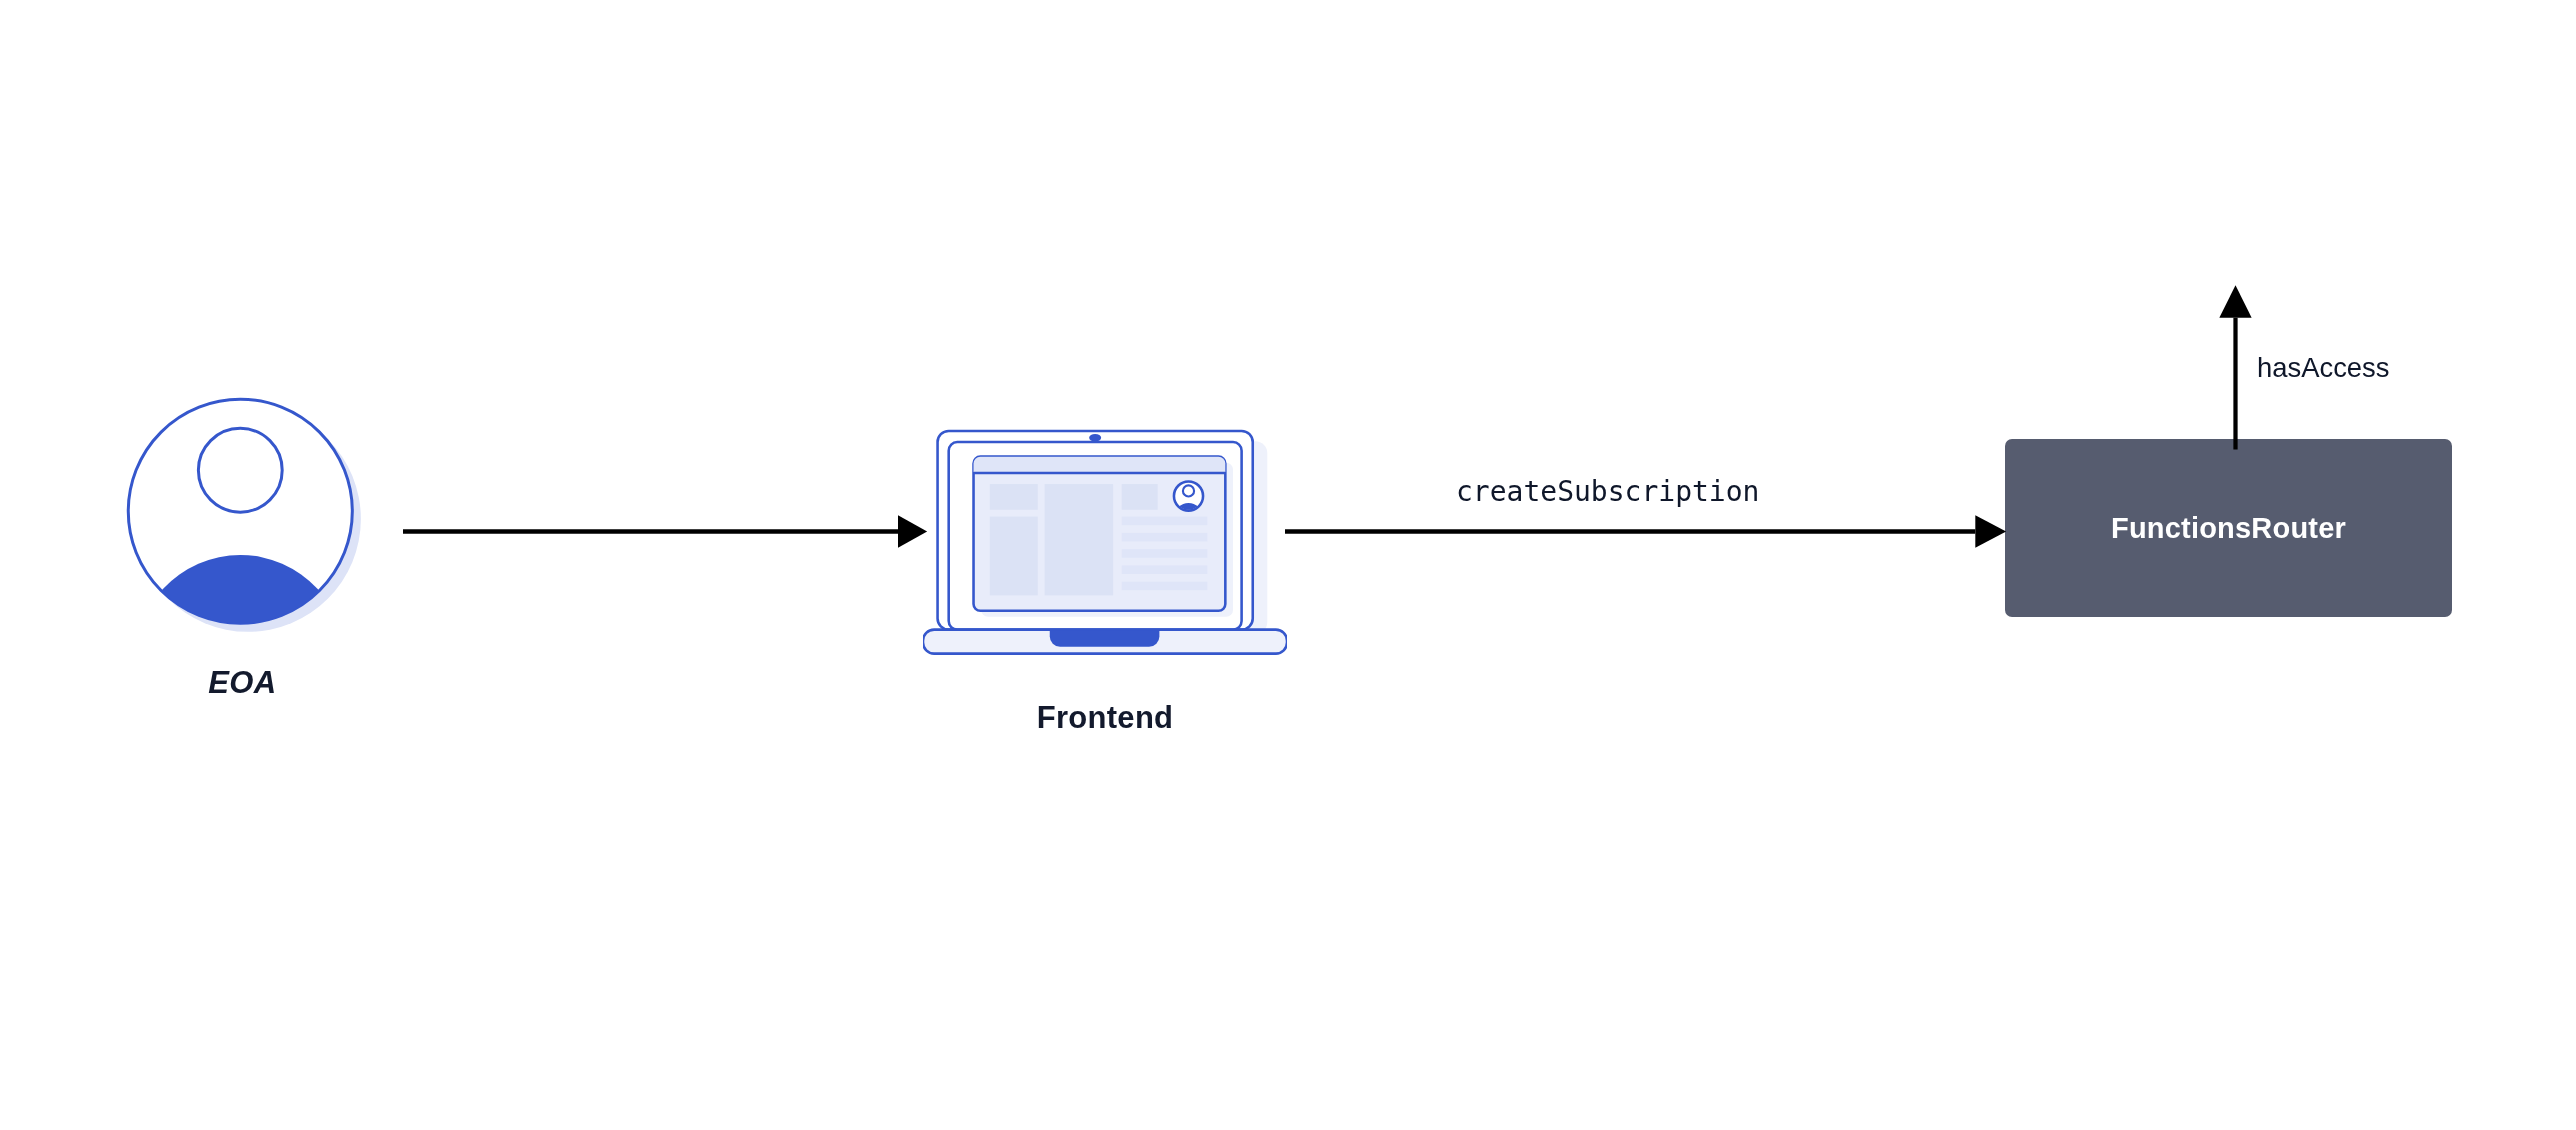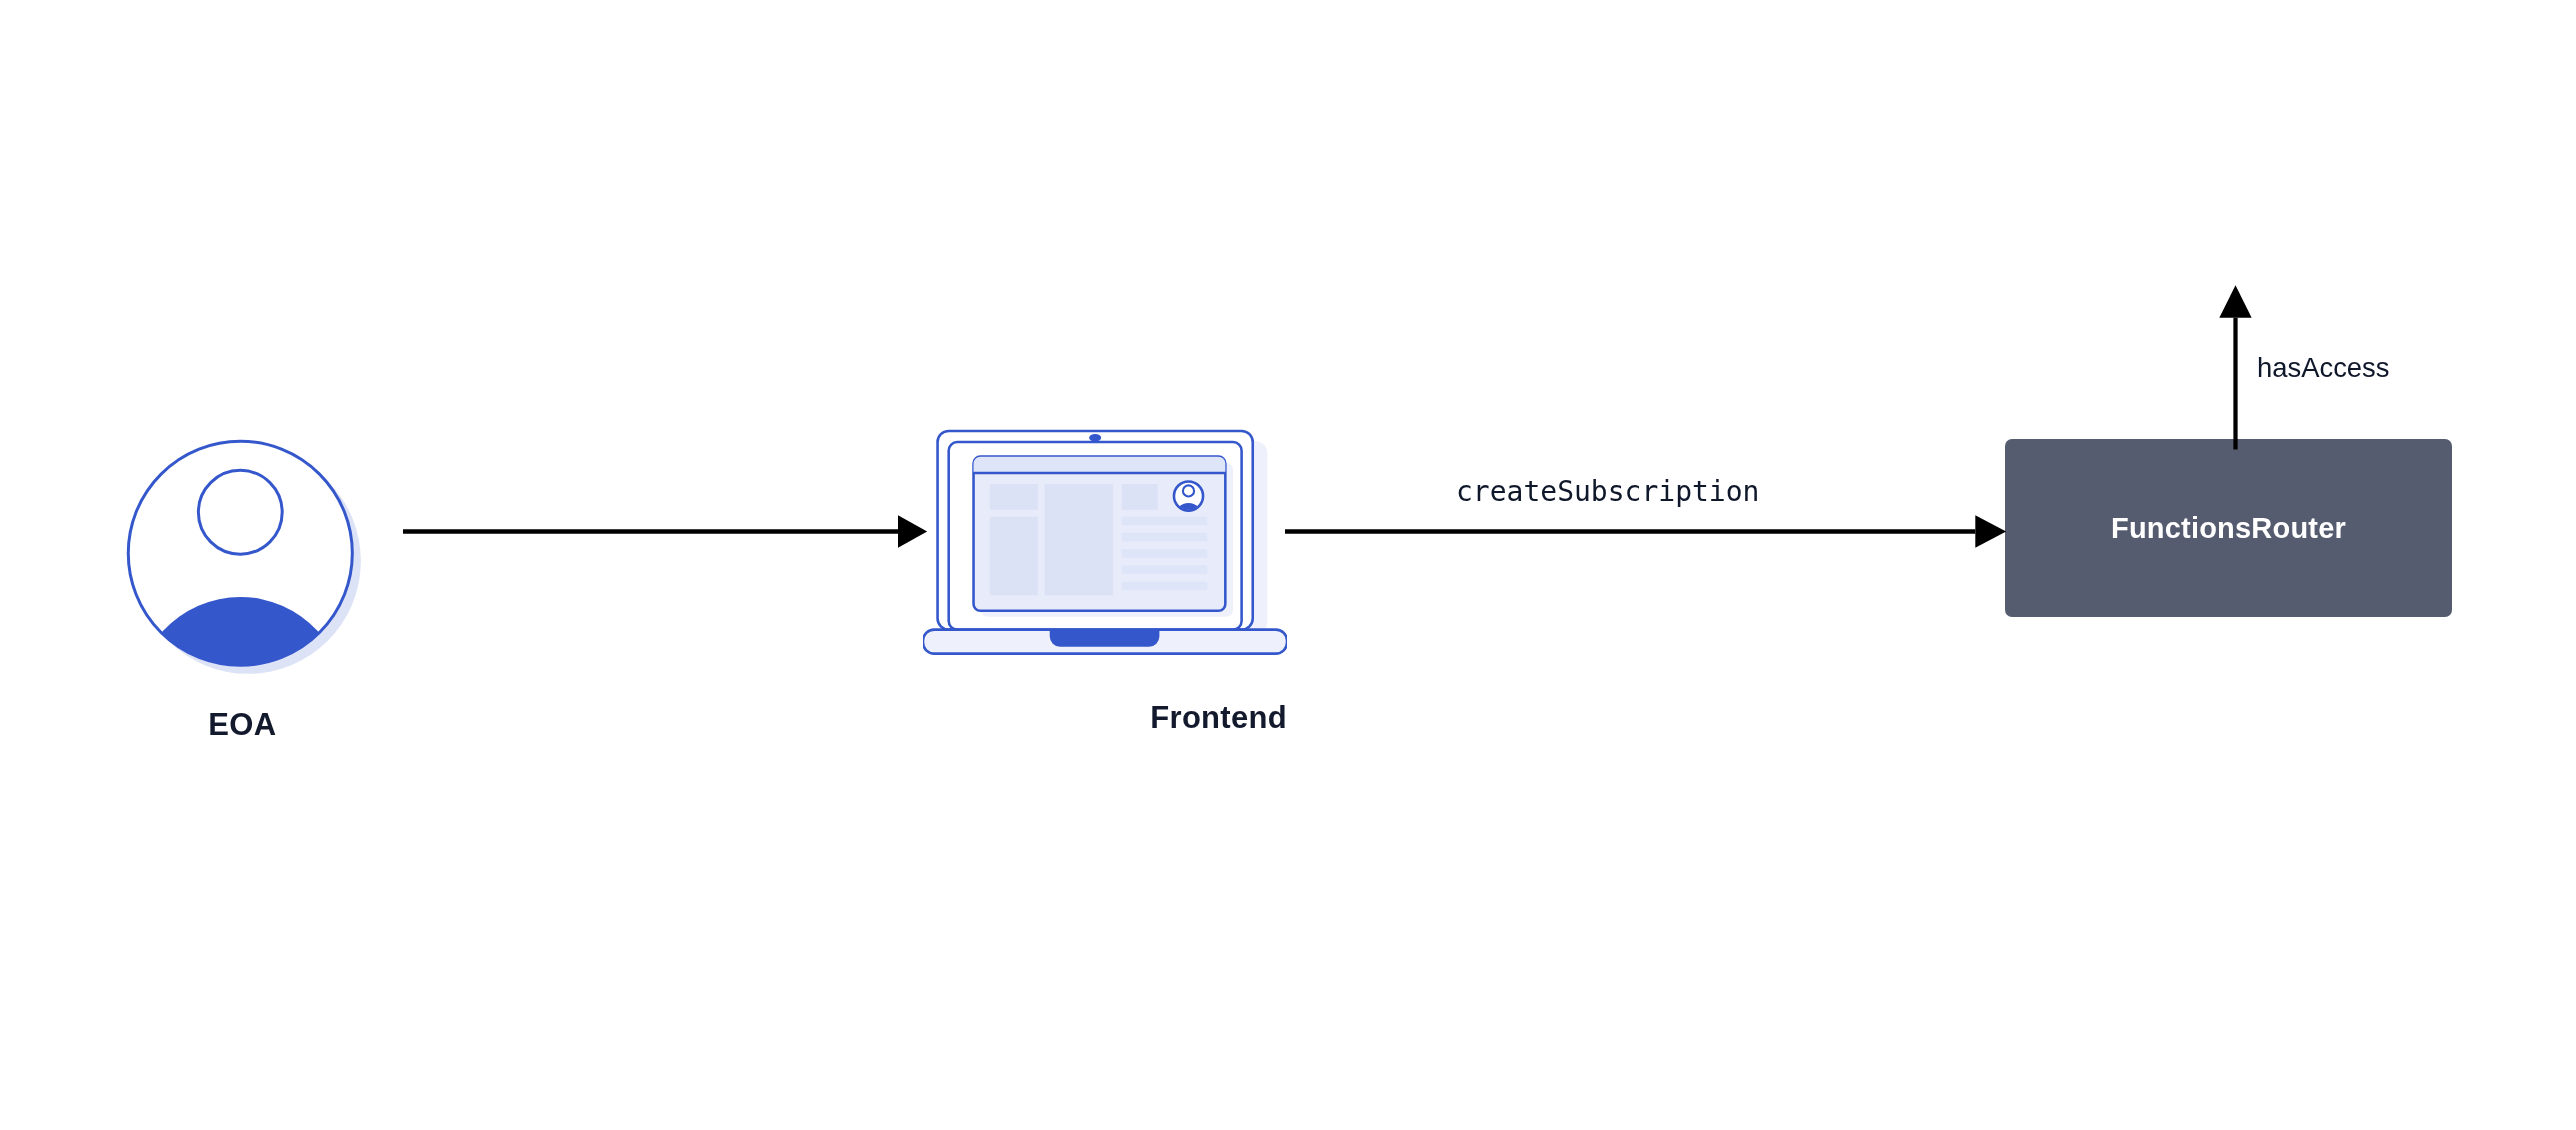--- a/index.html
+++ b/index.html
@@ -16,21 +16,21 @@
     width: 2576px;
     height: 1131px;
     background: #ffffff;
     overflow: hidden;
   }
 
   
   .node { position: absolute; }
 
   
-  #eoa-group { left: 118px; top: 431px; width: 308px; height: 343px; }
+  #eoa-group { left: 118px; top: 389px; width: 308px; height: 343px; font-style: italic; }
   #eoa-icon  { position: absolute; left: 0; top: 0; width: 248px; height: 248px; }
   #eoa-label {
     position: absolute;
     left: -8.6px;
     top: 276px;
     width: 266px;
     text-align: center;
     font-size: 31px;
     font-weight: bold;
     color: #131a2d;
@@ -38,21 +38,21 @@
   }
 
   
   #frontend-group { left: 923px; top: 424px; width: 377px; height: 343px; }
   #frontend-icon  { position: absolute; left: 0; top: 0; width: 364px; height: 240px; }
   #frontend-label {
     position: absolute;
     left: 0;
     top: 276px;
     width: 364px;
-    text-align: right;
+    text-align: center;
     font-size: 31px;
     font-weight: bold;
     color: #131a2d;
     letter-spacing: 0.3px;
   }
 
   
   .box {
     position: absolute;
     border-radius: 13.7px;

